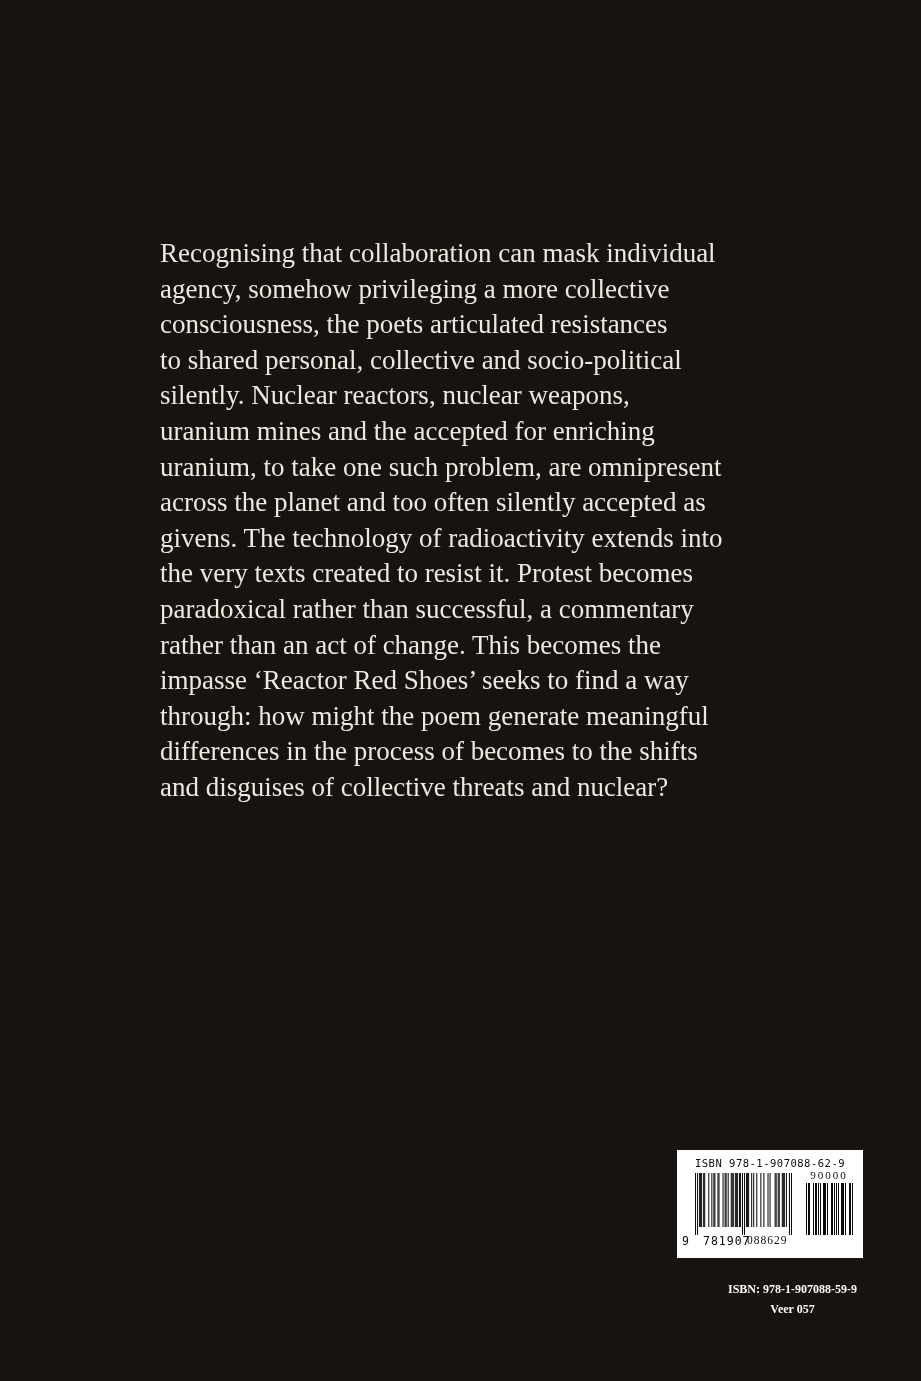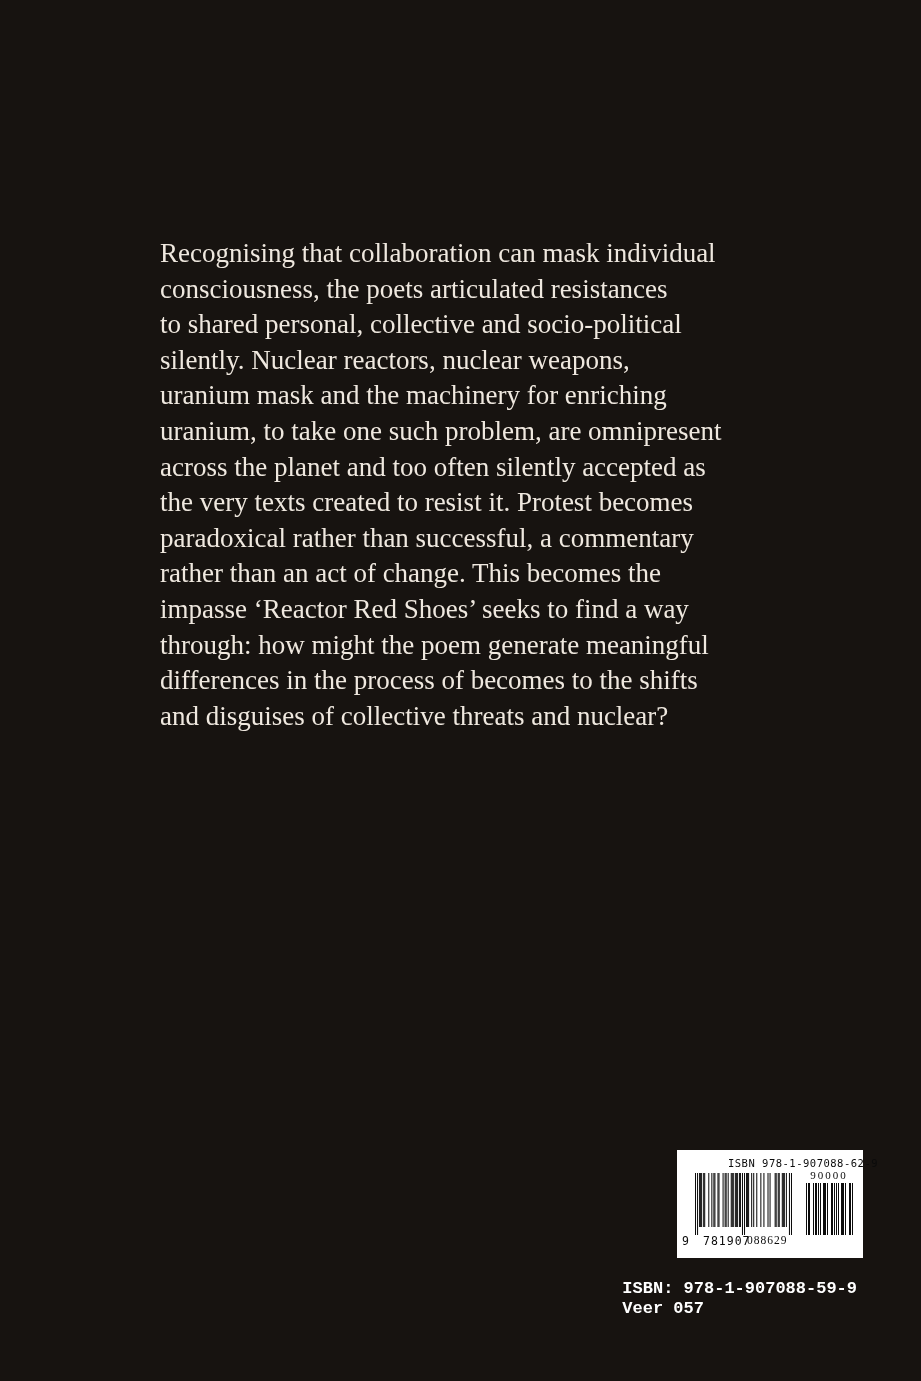--- a/index.html
+++ b/index.html
@@ -42,21 +42,20 @@
     position: absolute;
     left: 0;
     top: 7px;
     width: 100%;
     text-align: center;
     font-family: "DejaVu Sans Mono", monospace;
     font-size: 10.5px;
     letter-spacing: 0.5px;
     color: #0b0b0b;
     white-space: nowrap;
-    padding-left: 33px;
   }
   .bc-addon-label {
     position: absolute;
     left: 128px;
     top: 19px;
     width: 48px;
     text-align: center;
     font-family: Liberation Serif, serif;
     font-size: 11px;
     letter-spacing: 2px;
@@ -90,42 +89,44 @@
   }
   .bc-digits span { position: absolute; top: 0; white-space: nowrap; }
   .bc-digit-lead { left: 5px; }
   .bc-digit-g1 { left: 26px; }
   .bc-digit-g2 { left: 70px; font-family: Liberation Serif, serif; }
   
   .footer {
     position: absolute;
     right: 64px;
     top: 1279px;
-    text-align: left;
+    text-align: center;
     color: #ffffff;
-    font-family: Liberation Mono, monospace;
+    font-family: Liberation Serif, serif;
     font-weight: bold;
-    font-size: 17px;
+    font-size: 12px;
     line-height: 20px;
     white-space: nowrap;
   }
 </style>
 </head>
 <body>
 
 <div class="cover">
 
   <div class="blurb" id="blurb">
       <div class="line">Recognising that collaboration can mask individual</div>
+      <div class="line">agency, somehow privileging a more collective</div>
       <div class="line">consciousness, the poets articulated resistances</div>
       <div class="line">to shared personal, collective and socio-political</div>
       <div class="line">silently. Nuclear reactors, nuclear weapons,</div>
-      <div class="line">uranium mask and the machinery for enriching</div>
+      <div class="line">uranium mines and the accepted for enriching</div>
       <div class="line">uranium, to take one such problem, are omnipresent</div>
       <div class="line">across the planet and too often silently accepted as</div>
+      <div class="line">givens. The technology of radioactivity extends into</div>
       <div class="line">the very texts created to resist it. Protest becomes</div>
       <div class="line">paradoxical rather than successful, a commentary</div>
       <div class="line">rather than an act of change. This becomes the</div>
       <div class="line">impasse ‘Reactor Red Shoes’ seeks to find a way</div>
       <div class="line">through: how might the poem generate meaningful</div>
       <div class="line">differences in the process of becomes to the shifts</div>
       <div class="line">and disguises of collective threats and nuclear?</div>
     </div>
 
   <div class="barcode-box">

